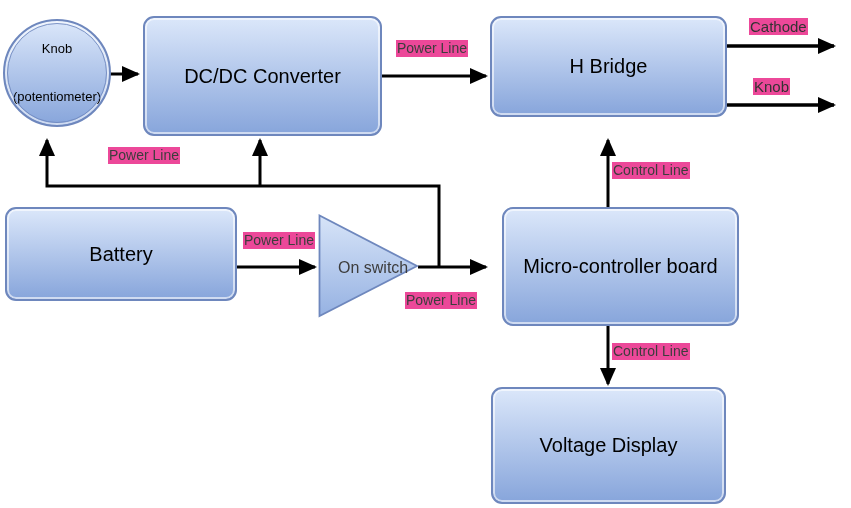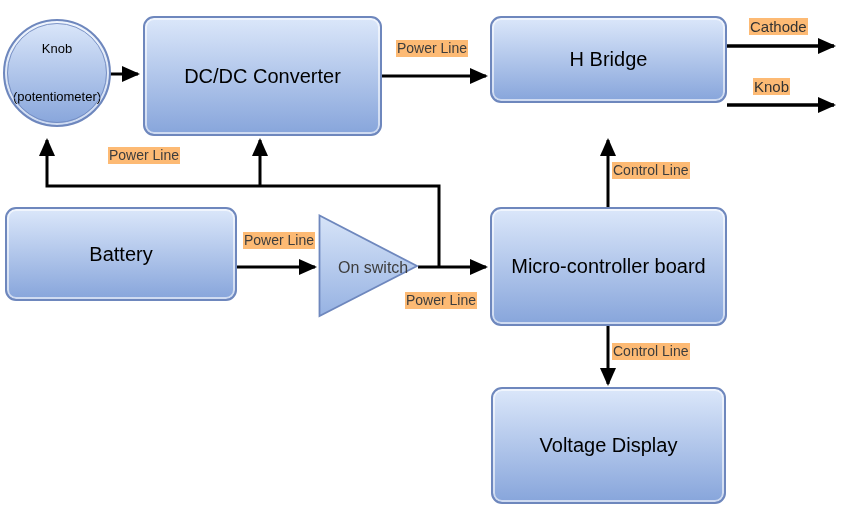--- a/index.html
+++ b/index.html
@@ -23,21 +23,21 @@
     font-size:13px;line-height:16px;
     flex-direction:column;
     gap:32px;
   }
   .circle-node::before{
     content:"";position:absolute;inset:2px;border:1px solid rgba(110,135,189,0.85);
     border-radius:50%;pointer-events:none;
   }
   .edge-label{
     position:absolute;font-size:14px;line-height:17px;color:#3d3d3d;
-    background:#fdba74;white-space:nowrap;padding:0 1px;
+    background:#ec4899;white-space:nowrap;padding:0 1px;
   }
   .io-label{font-size:15px;color:#333333;}
   .tri-label{
     position:absolute;font-size:16px;color:#3d3d3d;white-space:nowrap;
     background:transparent;
   }
   #on-switch-shape{position:absolute;left:318px;top:214px;}
 </style>
 </head>
 <body>
@@ -68,34 +68,34 @@
 
   <div class="node circle-node" style="left:3px;top:19px;width:108px;height:108px;">
     <span>Knob</span>
     <span>(potentiometer)</span>
   </div>
 
   <div class="node" style="left:143px;top:16px;width:239px;height:120px;">
     <span>DC/DC Converter</span>
   </div>
 
-  <div class="node" style="left:490px;top:16px;width:237px;height:87px;">
+  <div class="node" style="left:490px;top:16px;width:237px;height:101px;">
     <span>H Bridge</span>
   </div>
 
   <div class="node" style="left:5px;top:207px;width:232px;height:94px;">
     <span>Battery</span>
   </div>
 
   <svg id="on-switch-shape" width="101" height="104">
     <polygon points="1.5,1.5 1.5,102 99,52" fill="url(#triGrad)" stroke="#6e87bd" stroke-width="1.8"></polygon>
   </svg>
   <span class="tri-label" style="left:338px;top:259px;">On switch</span>
 
-  <div class="node" style="left:490px;top:207px;width:237px;height:119px;">
+  <div class="node" style="left:502px;top:207px;width:237px;height:119px;">
     <span>Micro-controller board</span>
   </div>
 
   <div class="node" style="left:491px;top:387px;width:235px;height:117px;">
     <span>Voltage Display</span>
   </div>
 
   <span class="edge-label" style="left:396px;top:40px;">Power Line</span>
   <span class="edge-label io-label" style="left:749px;top:18px;">Cathode</span>
   <span class="edge-label io-label" style="left:753px;top:78px;">Knob</span>

